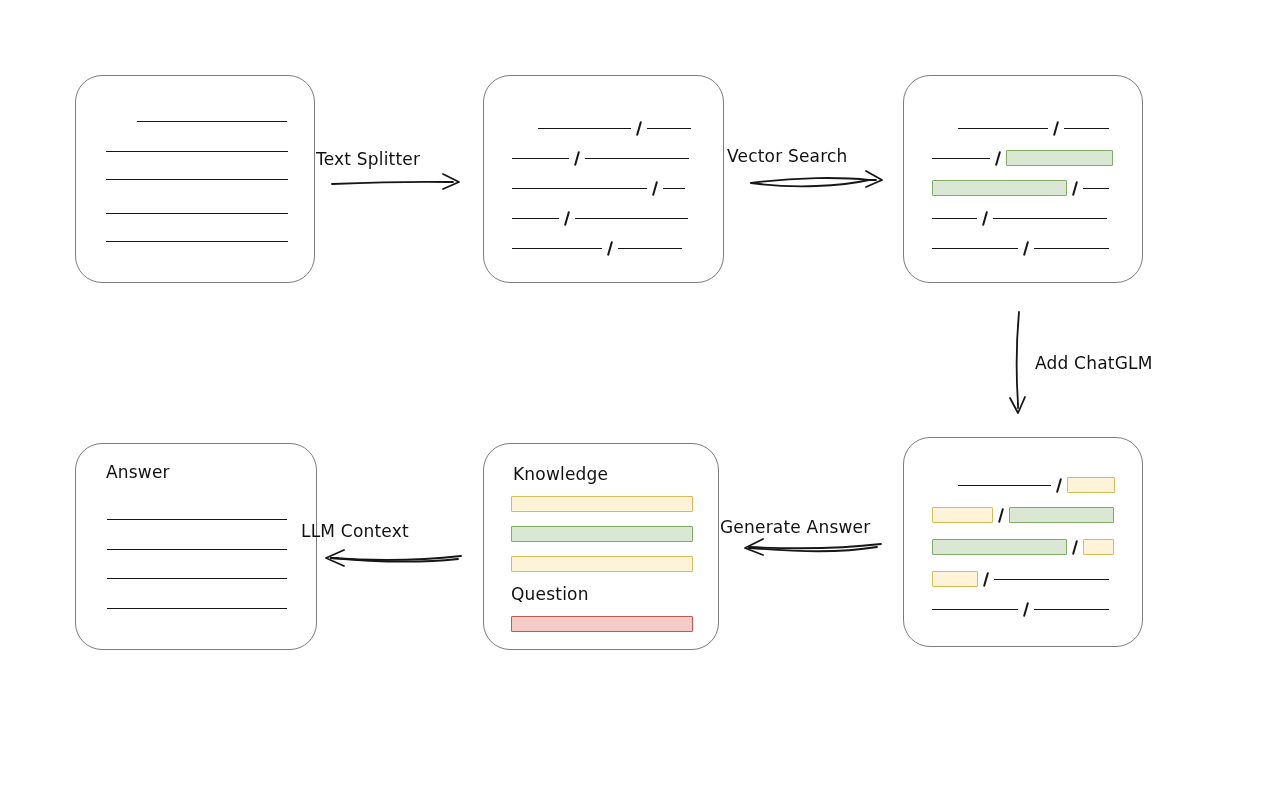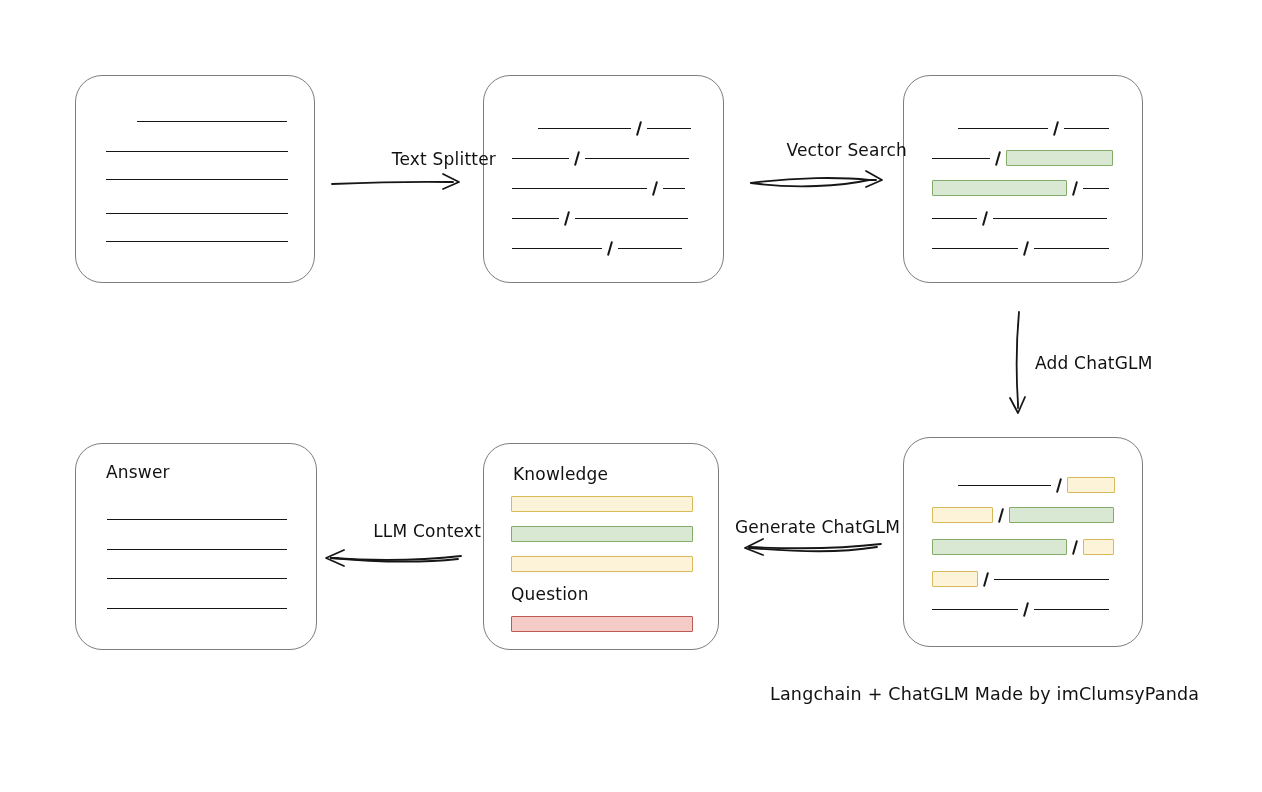--- a/index.html
+++ b/index.html
@@ -13,21 +13,21 @@
     position:absolute;background:#ffffff;border:1px solid #7d7d7d;border-radius:27px;
     box-sizing:border-box;
   }
   .h-line{position:absolute;height:0;border-top:1.8px solid #161616;}
   .chunk-row{position:absolute;height:18px;display:flex;align-items:center;gap:7px;}
   .seg-line{height:0;border-top:1.8px solid #161616;}
   .seg-slash{width:2px;height:15px;border-radius:1px;transform:rotate(16deg);flex:0 0 auto;}
   .seg-chunk{height:16px;border:1.6px solid;border-radius:1px;box-sizing:border-box;flex:0 0 auto;}
   .bar{position:absolute;left:27px;width:182px;height:16px;border:1.6px solid;border-radius:1px;box-sizing:border-box;}
   .box-label{position:absolute;font-size:17px;font-weight:500;letter-spacing:.2px;white-space:nowrap;}
-  .arrow-label{position:absolute;font-size:17px;font-weight:500;letter-spacing:.2px;width:180px;text-align:right;white-space:nowrap;}
+  .arrow-label{position:absolute;font-size:17px;font-weight:500;letter-spacing:.2px;width:180px;text-align:left;white-space:nowrap;}
   .arrow-label.left-align{width:auto;text-align:left;}
   #caption{position:absolute;left:770px;top:684px;width:410px;text-align:center;font-size:17.5px;font-weight:500;letter-spacing:.2px;white-space:nowrap;}
 </style>
 </head>
 <body>
 
 <div id="canvas">
 
   <svg id="arrow-layer" viewBox="0 0 1262 792">
     <g>
@@ -163,19 +163,18 @@
   <div class="box" style="left:483px;top:443px;width:236px;height:207px">
     <div class="box-label" style="left:29px;top:20px">Knowledge</div>
     <div class="box-label" style="left:27px;top:140px">Question</div>
   <div class="bar" style="top: 52px; background: rgb(253, 243, 216); border-color: rgb(216, 186, 88);"></div>
       <div class="bar" style="top: 82px; background: rgb(217, 232, 210); border-color: rgb(132, 172, 104);"></div>
       <div class="bar" style="top: 112px; background: rgb(253, 243, 216); border-color: rgb(216, 186, 88);"></div>
       <div class="bar" style="top: 172px; background: rgb(245, 203, 200); border-color: rgb(187, 91, 85);"></div>
     </div>
 
   <div class="arrow-label" style="left:316px;top:149px">Text Splitter</div>
-  <div class="arrow-label" style="left:727px;top:140px">Vector Search</div>
+  <div class="arrow-label" style="left:727px;top:146px">Vector Search</div>
   <div class="arrow-label left-align" style="left:1035px;top:353px">Add ChatGLM</div>
-  <div class="arrow-label" style="left:720px;top:517px">Generate ChatGLM</div>
+  <div class="arrow-label" style="left:720px;top:517px">Generate Answer</div>
   <div class="arrow-label" style="left:301px;top:521px">LLM Context</div>
 
-  <div id="caption">Langchain + ChatGLM Made by imClumsyPanda</div>
 </div>
 
 </body></html>

